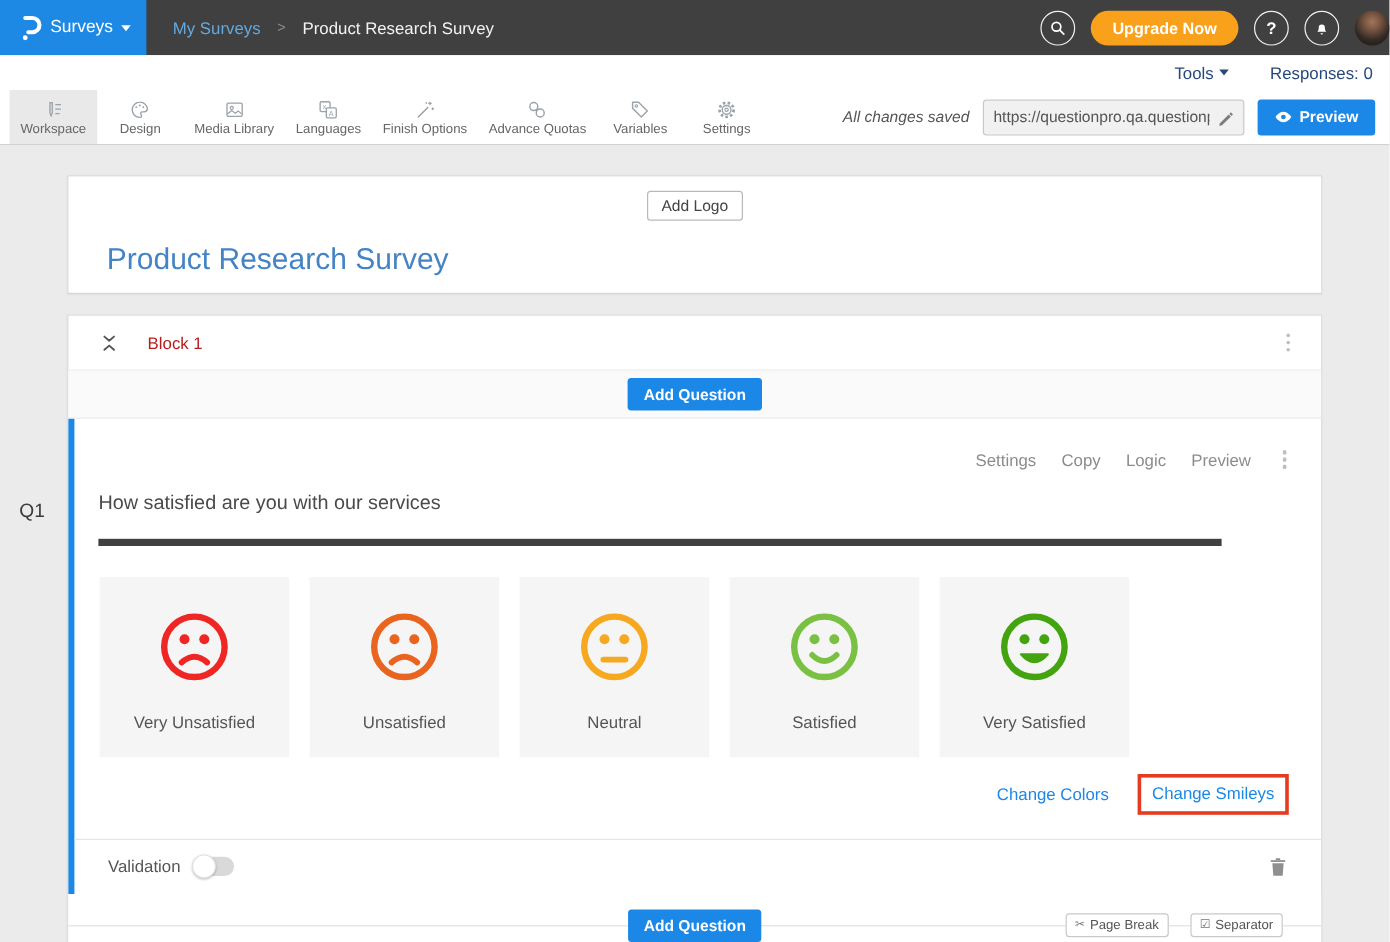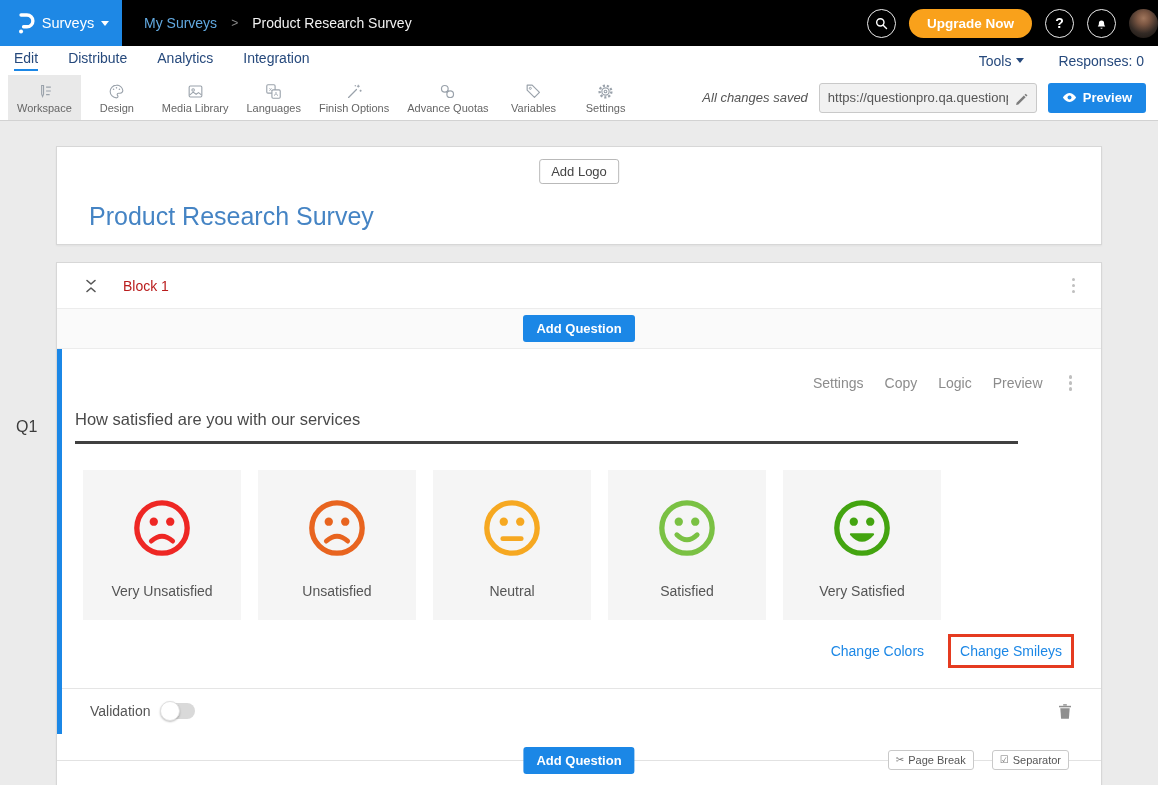--- a/index.html
+++ b/index.html
@@ -5,21 +5,21 @@
   * { box-sizing: border-box; margin: 0; padding: 0; }
   html,body { width: 1158px; height: 785px; }
   body {
     font-family: "Liberation Sans", "DejaVu Sans", sans-serif;
     background: #ebebeb; overflow: hidden; position: relative;
     -webkit-font-smoothing: antialiased;
   }
   .page { width: 1158px; height: 785px; display: flex; flex-direction: column; }
 
   
-  .topbar { height: 46px; background: #000000; display: flex; align-items: center; flex: 0 0 auto; }
+  .topbar { height: 46px; background: #404040; display: flex; align-items: center; flex: 0 0 auto; }
   .logo-box { width: 122px; height: 46px; background: #1e88e5; display: flex; align-items: center; justify-content: center; gap: 7px; cursor: pointer; }
   .logo-box .app-label { color: #fff; font-size: 14.5px; }
   .caret { width: 0; height: 0; border-left: 4.5px solid transparent; border-right: 4.5px solid transparent; border-top: 5px solid #fff; display: inline-block; }
   .breadcrumb { display: flex; align-items: center; gap: 14px; margin-left: 22px; font-size: 14px; text-align: center; }
   .crumb-parent { color: #62a9e0; cursor: pointer; text-decoration: none; }
   .crumb-sep { color: #8a8a8a; font-size: 12px; }
   .crumb-current { color: #f2f2f2; }
   .topbar-right { margin-left: auto; display: flex; align-items: center; gap: 13px; }
   .circle-btn { width: 29px; height: 29px; border-radius: 50%; border: 1.5px solid rgba(255,255,255,.92); display: flex; align-items: center; justify-content: center; color: #fff; font-size: 14px; font-weight: bold; cursor: pointer; background: transparent; }
   .upgrade-btn { height: 29px; padding: 0 18px; border-radius: 15px; background: #f9a11b; border: none; color: #fff; font-weight: bold; font-size: 13.5px; cursor: pointer; font-family: inherit; }
@@ -64,21 +64,21 @@
   .kebab { margin-left: auto; display: flex; flex-direction: column; gap: 2.5px; cursor: pointer; padding: 4px; }
   .kebab i { width: 3.5px; height: 3.5px; border-radius: 50%; background: #bfbfbf; display: block; }
   .addq-row { height: 40px; background: #fafafa; border-bottom: 1px solid #ececec; display: flex; align-items: center; justify-content: center; }
   .addq-btn { background: #1b87e6; color: #fff; border: none; border-radius: 3px; padding: 6px 13px; font-size: 13px; font-weight: bold; cursor: pointer; font-family: inherit; }
 
   .question-wrap { border-left: 5px solid #1b87e6; }
   .question-section { padding: 0 0 20px; }
   .q-actions { display: flex; justify-content: flex-end; align-items: center; gap: 21px; padding: 22px 25px 0 0; }
   .q-action { font-size: 14px; color: #8c8c8c; cursor: pointer; }
   .q-actions .kebab { margin-left: 1px; }
-  .q-text-wrap { margin: 15px 83px 0 13px; border-bottom: 3px solid #404040; padding-bottom: 12px; }
+  .q-text-wrap { margin: 15px 83px 0 20px; border-bottom: 6px solid #404040; padding-bottom: 20px; }
   .q-text { font-size: 16.5px; color: #4a4a4a; font-weight: 500; cursor: text; }
   .options { display: flex; gap: 17px; margin: 26px 0 0 21px; }
   .option-card { width: 158px; height: 150px; background: #f5f5f5; display: flex; flex-direction: column; align-items: center; cursor: pointer; }
   .option-card svg { width: 62px; height: 62px; margin-top: 27px; }
   .option-label { margin-top: 24px; font-size: 14px; color: #555; }
   .links-row { display: flex; justify-content: flex-end; align-items: center; gap: 13px; margin: 14px 27px 0 0; }
   .text-link { font-size: 14px; color: #1b87e6; cursor: pointer; text-decoration: none; }
   .highlight-box { border: 3px solid #e53b20; padding: 5px 9px; }
 
   .validation-row { height: 46px; border-top: 1px solid #e5e5e5; display: flex; align-items: center; padding: 0 27px 0 28px; }
@@ -128,26 +128,20 @@
         <svg width="15" height="15" viewBox="0 0 18 18">
           <path d="M4.5 12.5h9c-.9-1-1.4-1.7-1.4-4a3.1 3.1 0 0 0-6.2 0c0 2.3-.5 3-1.4 4z" fill="#fff"></path>
           <path d="M7.7 14a1.3 1.3 0 0 0 2.6 0z" fill="#fff"></path>
         </svg>
       </button>
       <div class="avatar"></div>
     </div>
   </header>
 
   <nav class="subnav">
-    <div class="tabs" id="nav-tabs">
-        <span class="tab active">Edit</span>
-        <span class="tab">Distribute</span>
-        <span class="tab">Analytics</span>
-        <span class="tab">Integration</span>
-      </div>
     <div class="subnav-right">
       <span class="tools-menu">
         <span>Tools</span>
         <span class="caret"></span>
       </span>
       <span class="responses">Responses: 0</span>
     </div>
   </nav>
 
   <div class="toolbar">

